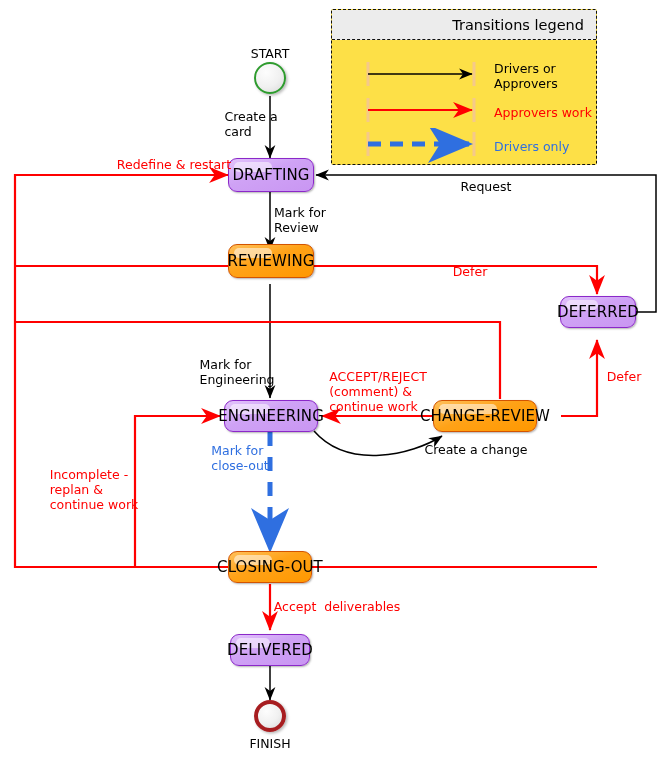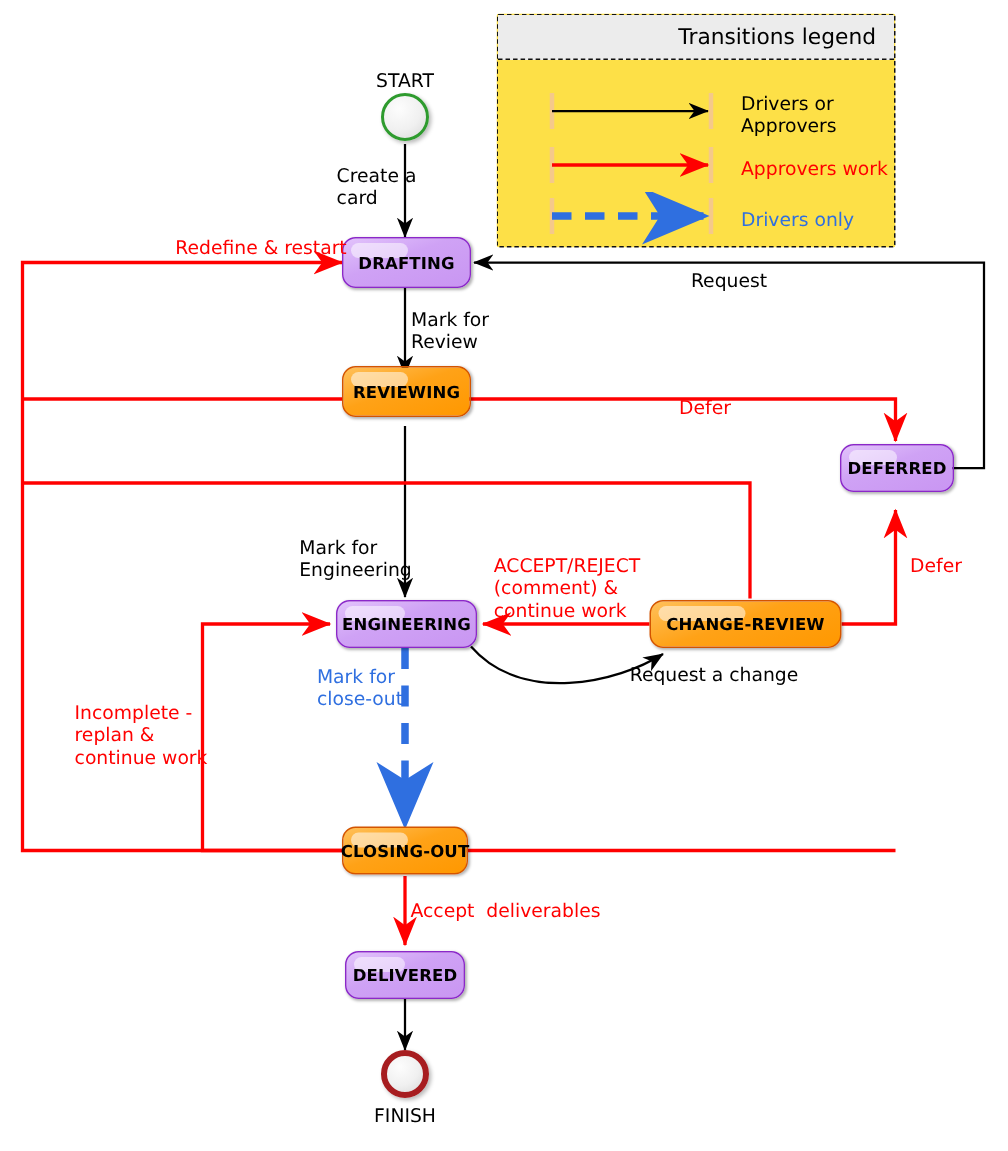--- a/index.html
+++ b/index.html
@@ -21,25 +21,24 @@
     width: 672px;
     height: 767px;
   }
   .node {
     position: absolute;
     box-sizing: border-box;
     border-radius: 9px;
     display: flex;
     align-items: center;
     justify-content: center;
-    font-size: 11px;
+    font-size: 15px;
     color: #000000;
     white-space: nowrap;
     letter-spacing: 0.1px;
-    font-weight: bold;
   }
   .node-purple {
     background: linear-gradient(160deg, #e2c3fb 0%, #cfa2f5 42%, #c996f2 100%);
     border: 1.3px solid #8b28c9;
     box-shadow: 1px 1px 2px rgba(0,0,0,0.30);
   }
   .node-orange {
     background: linear-gradient(160deg, #ffc05a 0%, #ffa217 45%, #ff9800 100%);
     border: 1.3px solid #d35400;
     box-shadow: 1px 1px 2px rgba(0,0,0,0.30);
@@ -220,21 +219,21 @@
 <div class="node node-orange" style="left:228px; top:244px; width:86px; height:34px;">
   <span class="gloss" style="width:38px"></span>
   <span class="label">REVIEWING</span>
 </div>
 
 <div class="node node-purple" style="left:224px; top:400px; width:94px; height:32px;">
   <span class="gloss" style="width:40px"></span>
   <span class="label">ENGINEERING</span>
 </div>
 
-<div class="node node-orange" style="left:433px; top:400px; width:128px; height:32px;">
+<div class="node node-orange" style="left:433px; top:400px; width:104px; height:32px;">
   <span class="gloss" style="width:58px"></span>
   <span class="label">CHANGE-REVIEW</span>
 </div>
 
 <div class="node node-purple" style="left:560px; top:296px; width:76px; height:32px;">
   <span class="gloss" style="width:32px"></span>
   <span class="label">DEFERRED</span>
 </div>
 
 <div class="node node-orange" style="left:228px; top:551px; width:84px; height:32px;">
@@ -255,17 +254,17 @@
 Engineering</div>
 <div class="txt txt-center txt-blue" style="left:240px; top:443px;">Mark for
 close-out</div>
 <div class="txt txt-center txt-red" style="left:470px; top:264px;">Defer</div>
 <div class="txt txt-center txt-red" style="left:624px; top:369px;">Defer</div>
 <div class="txt txt-center" style="left:486px; top:179px;">Request</div>
 <div class="txt txt-center txt-red" style="left:174px; top:157px;">Redefine &amp; restart</div>
 <div class="txt txt-center txt-red" style="left:378px; top:369px;">ACCEPT/REJECT
 (comment) &amp;
 continue work</div>
-<div class="txt txt-center" style="left:476px; top:442px;">Request a change</div>
+<div class="txt txt-center" style="left:476px; top:442px;">Create a change</div>
 <div class="txt txt-center txt-red" style="left:94px; top:467px;">Incomplete -
 replan &amp;
 continue work</div>
 <div class="txt txt-center txt-red" style="left:337px; top:599px;">Accept  deliverables</div>
 
 </body></html>

